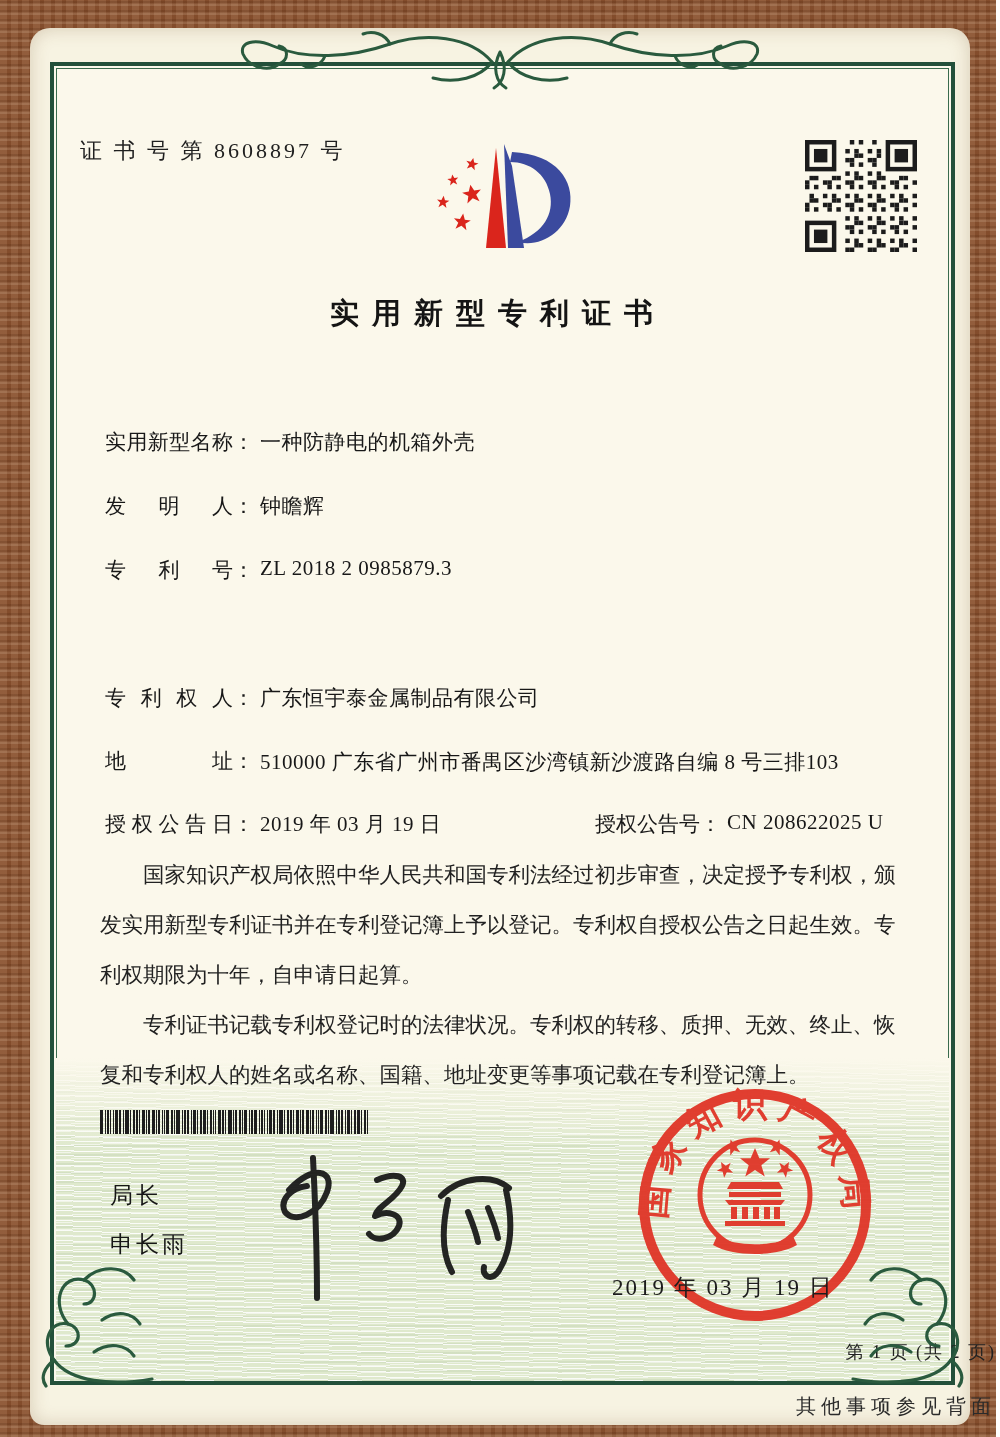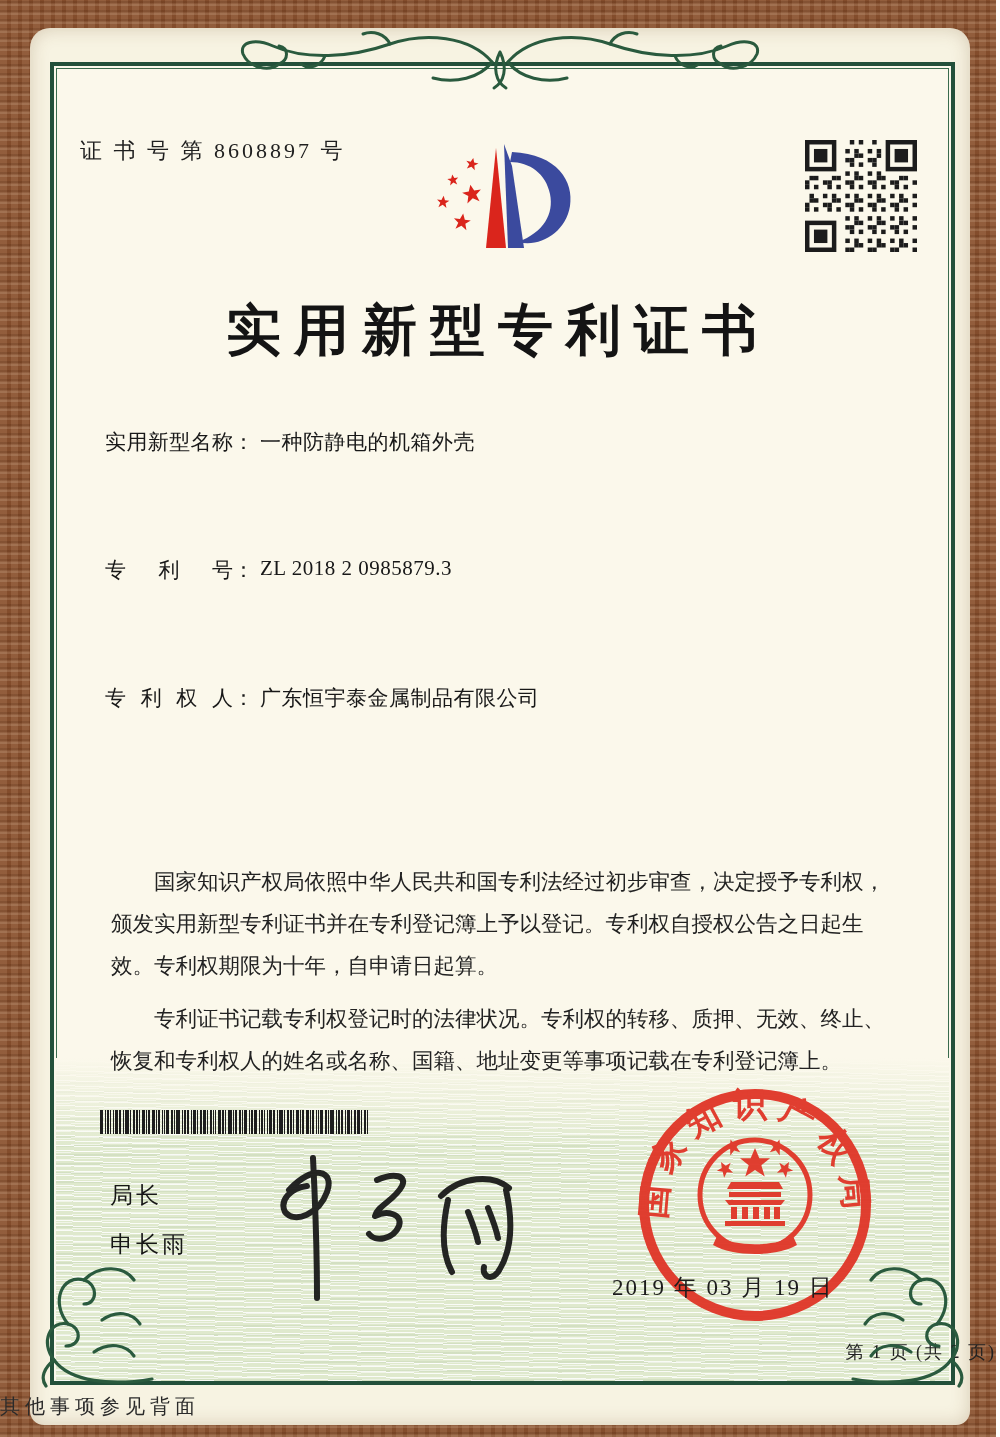--- a/index.html
+++ b/index.html
@@ -16,40 +16,40 @@
   .waves{position:absolute;left:56px;top:1058px;width:893px;height:323px;background-color:#dfe9cd;z-index:1;
          background-image:repeating-linear-gradient(2deg,rgba(255,255,255,.85) 0 1px,rgba(255,255,255,0) 1px 5px),
                           repeating-linear-gradient(-2deg,rgba(255,255,255,.55) 0 1px,rgba(255,255,255,0) 1px 7px),
                           repeating-linear-gradient(0deg,rgba(110,145,100,.10) 0 2px,rgba(255,255,255,0) 2px 9px);}
   .waves::before{content:"";position:absolute;left:0;top:0;right:0;height:90px;
          background:linear-gradient(to bottom,#fbf8eb,rgba(251,248,235,0));}
   .abs{position:absolute;z-index:3;}
   .cert-no{left:80px;top:136px;font-size:22px;letter-spacing:3px;color:#1f1f1f;}
   .logo{left:420px;top:126px;width:170px;height:158px;}
   .qr{left:805px;top:140px;width:112px;height:112px;}
-  .title{left:0;right:0;top:294px;text-align:center;font-size:55px;font-weight:700;
+  .title{left:0;right:0;top:294px;text-align:center;font-size:29px;font-weight:700;
          letter-spacing:13px;color:#141414;white-space:nowrap;}
   .row{position:absolute;left:105px;font-size:21px;color:#181818;z-index:3;white-space:nowrap;}
   .f-label{display:inline-block;width:128px;text-align:justify;text-align-last:justify;vertical-align:top;}
   .f-colon{display:inline-block;margin-right:6px;vertical-align:top;}
   .f-value{letter-spacing:.5px;vertical-align:top;}
   .f-value.wrap{display:inline-block;width:655px;white-space:normal;line-height:31px;}
   .row2{position:absolute;left:490px;top:0;}
   .paras{position:absolute;left:100px;top:850px;width:805px;z-index:3;}
-  .paras p{margin:11px;font-size:21.5px;line-height:42px;text-indent:2em;color:#222;
+  .paras p{margin:0;font-size:21.5px;line-height:50px;text-indent:2em;color:#222;
            font-family:"Liberation Serif","DejaVu Serif",serif;}
   .barcode{left:100px;top:1110px;width:272px;height:24px;}
   .signer{left:110px;top:1180px;font-size:23px;color:#161616;z-index:3;
           font-family:"Liberation Sans","DejaVu Sans",sans-serif;}
   .signer div{margin-bottom:18px;letter-spacing:3px;}
   .sig{left:255px;top:1150px;width:280px;height:160px;z-index:4;}
   .seal{left:633px;top:1083px;width:244px;height:244px;z-index:3;opacity:.95;}
   .seal-date{left:612px;top:1272px;font-size:23px;letter-spacing:2px;color:#1c1c1c;z-index:4;}
   .page-no{left:0;right:0;top:1340px;text-align:right;font-size:18px;letter-spacing:2px;color:#222;z-index:3;}
-  .back-note{left:0;right:0;top:1393px;text-align:left;font-size:20px;letter-spacing:5px;color:#2a2a2a;z-index:3;}
+  .back-note{left:0;right:0;top:1393px;text-align:right;font-size:20px;letter-spacing:5px;color:#2a2a2a;z-index:3;}
   .orn{z-index:4;}
   svg text{font-family:"Liberation Serif","DejaVu Serif",serif;}
 </style>
 </head>
 <body>
 
 <div class="page">
   <div class="paper"></div>
 
   <svg class="abs orn" style="left:215px;top:22px;" width="570" height="80" viewBox="0 0 570 80">
@@ -257,25 +257,37 @@
       <rect x="0" y="90" width="35" height="35" fill="#1c1c1c"></rect>
       <rect x="5" y="95" width="25" height="25" fill="#fbf8eb"></rect>
       <rect x="10" y="100" width="15" height="15" fill="#1c1c1c"></rect>
     </svg>
 
   <div class="abs title">实用新型专利证书</div>
 
   <div class="row" style="top:428px">
     <span class="f-label">实用新型名称</span><span class="f-colon">：</span><span class="f-value">一种防静电的机箱外壳</span>
   </div>
+  <div class="row" style="top:492px">
+    <span class="f-label">发明人</span><span class="f-colon">：</span><span class="f-value">钟瞻辉</span>
+  </div>
   <div class="row" style="top:556px">
     <span class="f-label">专利号</span><span class="f-colon">：</span><span class="f-value">ZL 2018 2 0985879.3</span>
   </div>
   <div class="row" style="top:684px">
     <span class="f-label">专利权人</span><span class="f-colon">：</span><span class="f-value">广东恒宇泰金属制品有限公司</span>
+  </div>
+  <div class="row" style="top:747px">
+    <span class="f-label">地址</span><span class="f-colon">：</span><span class="f-value wrap">510000 广东省广州市番禺区沙湾镇新沙渡路自编 8 号三排103</span>
+  </div>
+  <div class="row" style="top:810px">
+    <span class="f-label">授权公告日</span><span class="f-colon">：</span><span class="f-value">2019 年 03 月 19 日</span>
+    <span class="row2">
+      <span>授权公告号</span><span class="f-colon">：</span><span class="f-value">CN 208622025 U</span>
+    </span>
   </div>
 
   <div class="paras">
     <p>国家知识产权局依照中华人民共和国专利法经过初步审查，决定授予专利权，颁发实用新型专利证书并在专利登记簿上予以登记。专利权自授权公告之日起生效。专利权期限为十年，自申请日起算。</p>
     <p>专利证书记载专利权登记时的法律状况。专利权的转移、质押、无效、终止、恢复和专利权人的姓名或名称、国籍、地址变更等事项记载在专利登记簿上。</p>
   </div>
 
   <svg class="abs barcode" id="barcode-svg" viewBox="0 0 272 24" preserveAspectRatio="none">
       <rect x="0" y="0" width="3" height="24" fill="#1d1d1d"></rect>
       <rect x="5" y="0" width="1" height="24" fill="#1d1d1d"></rect>

